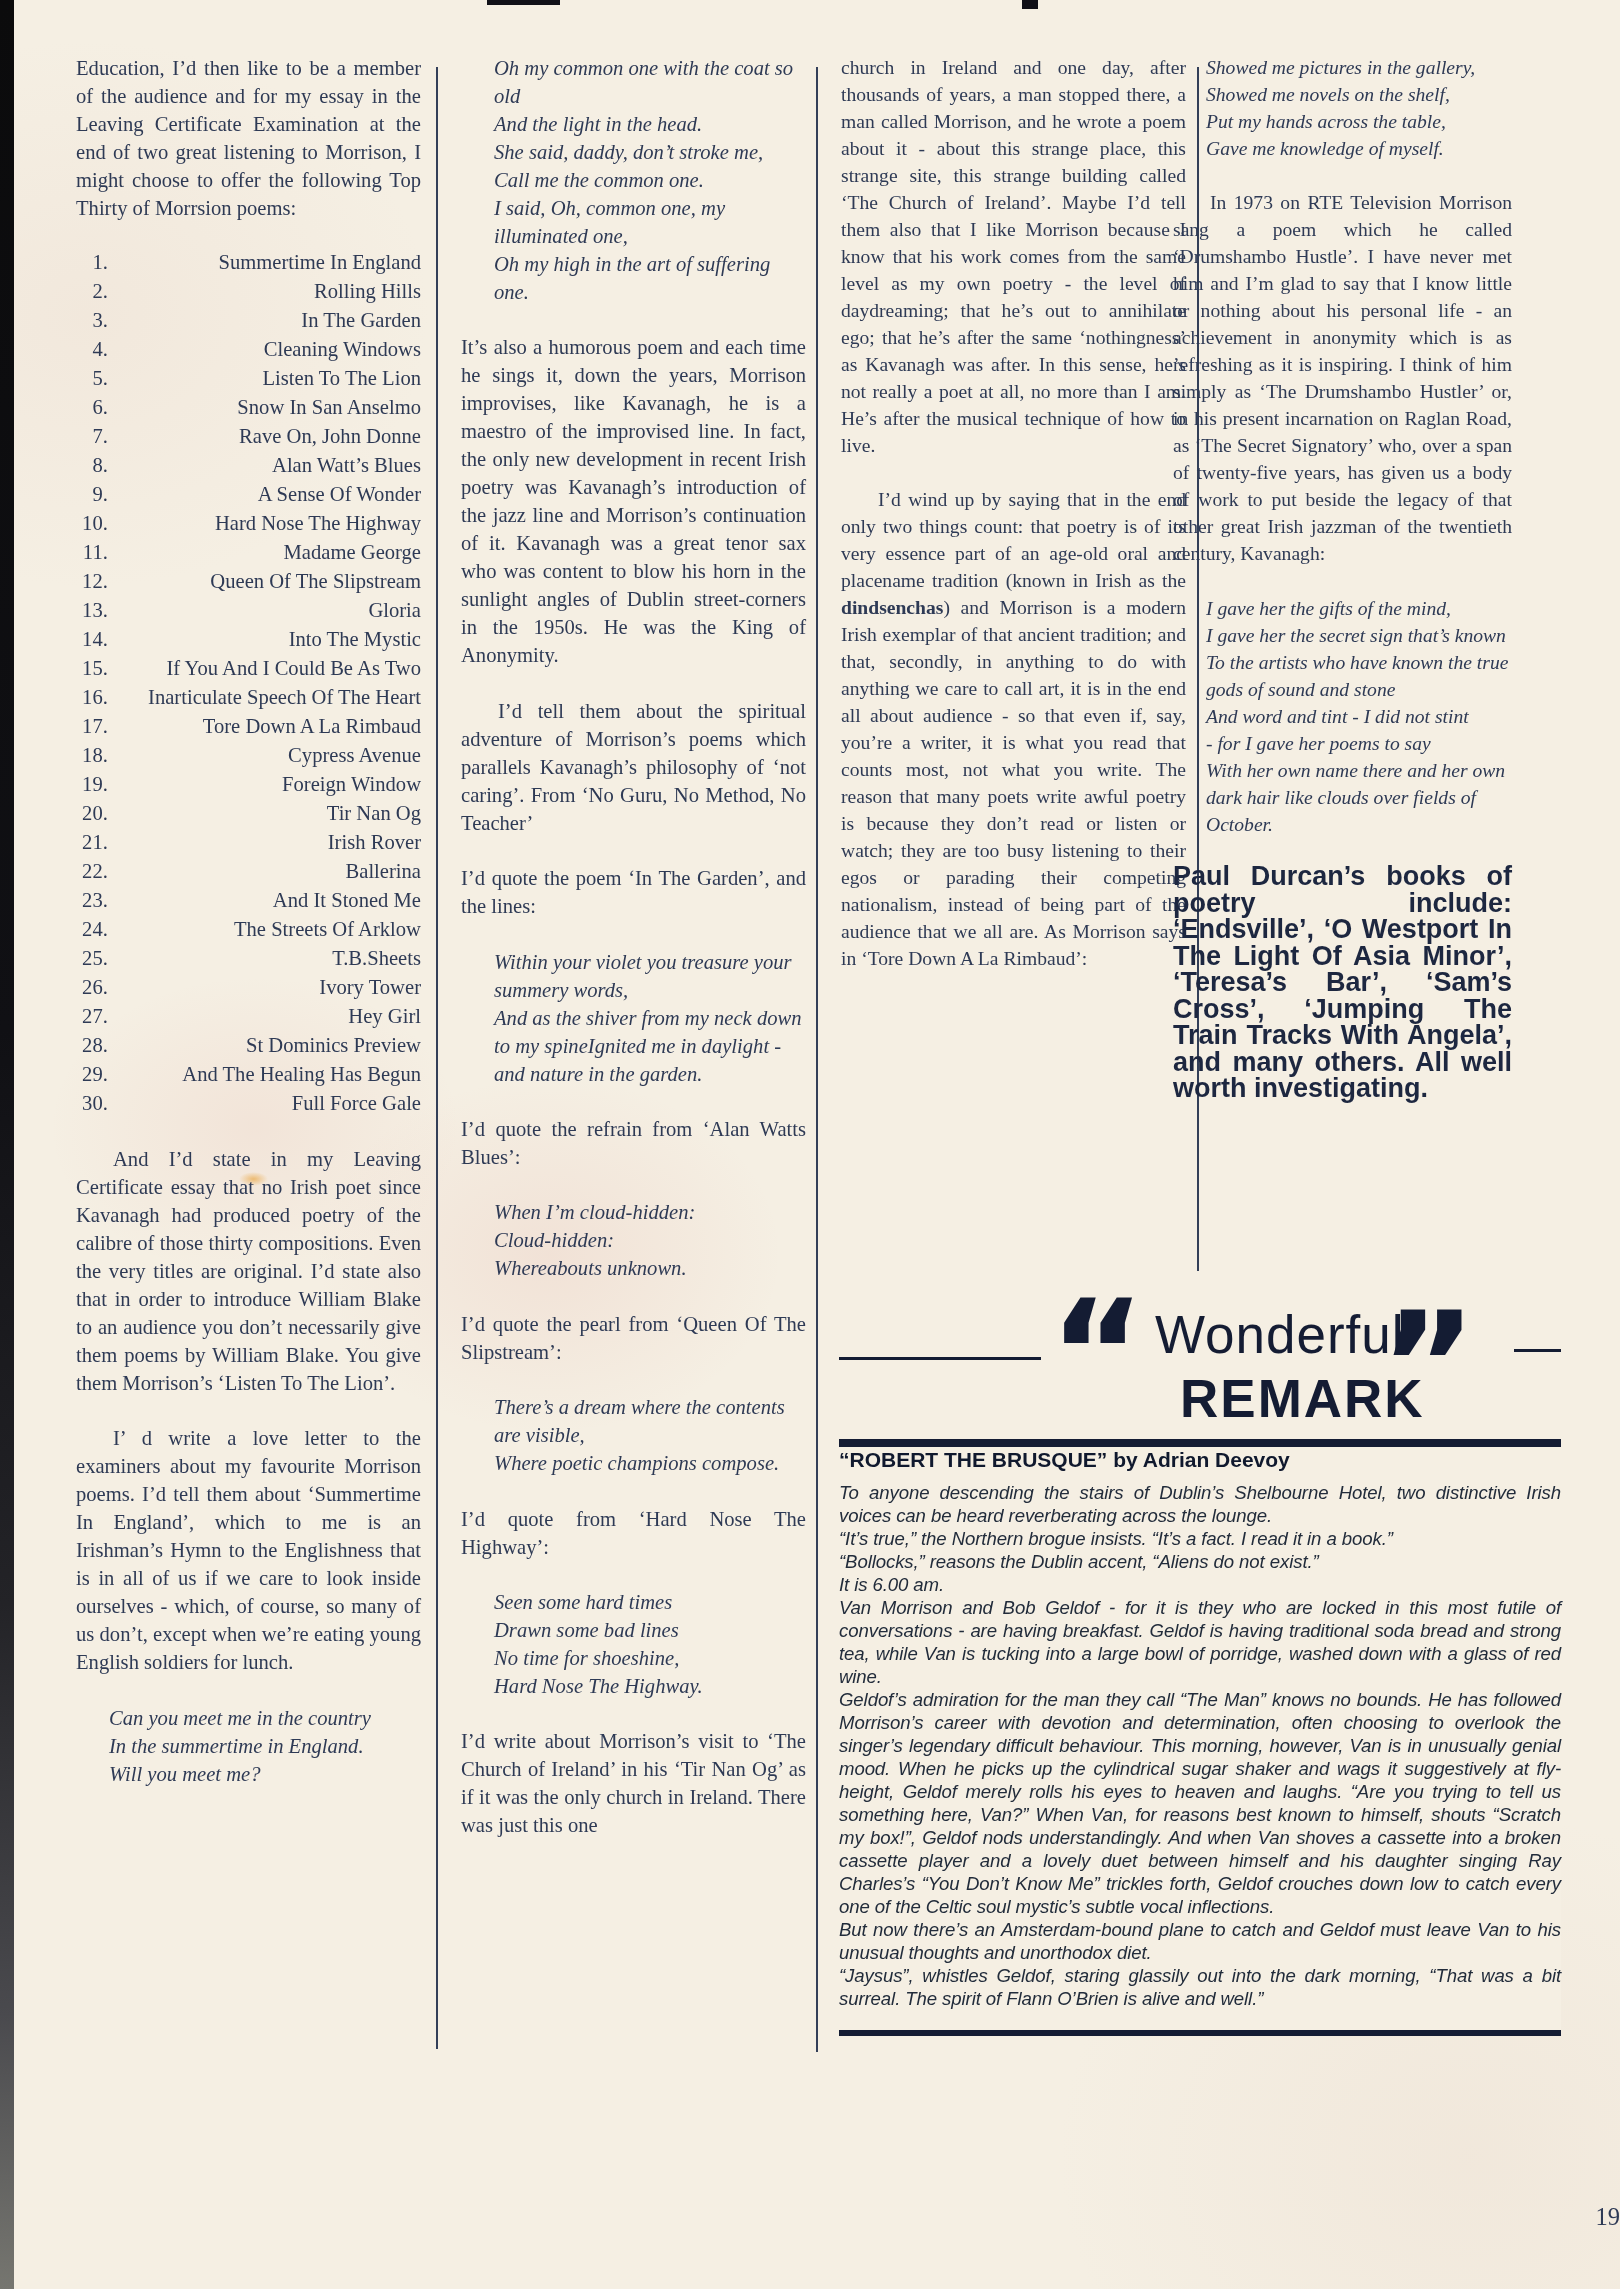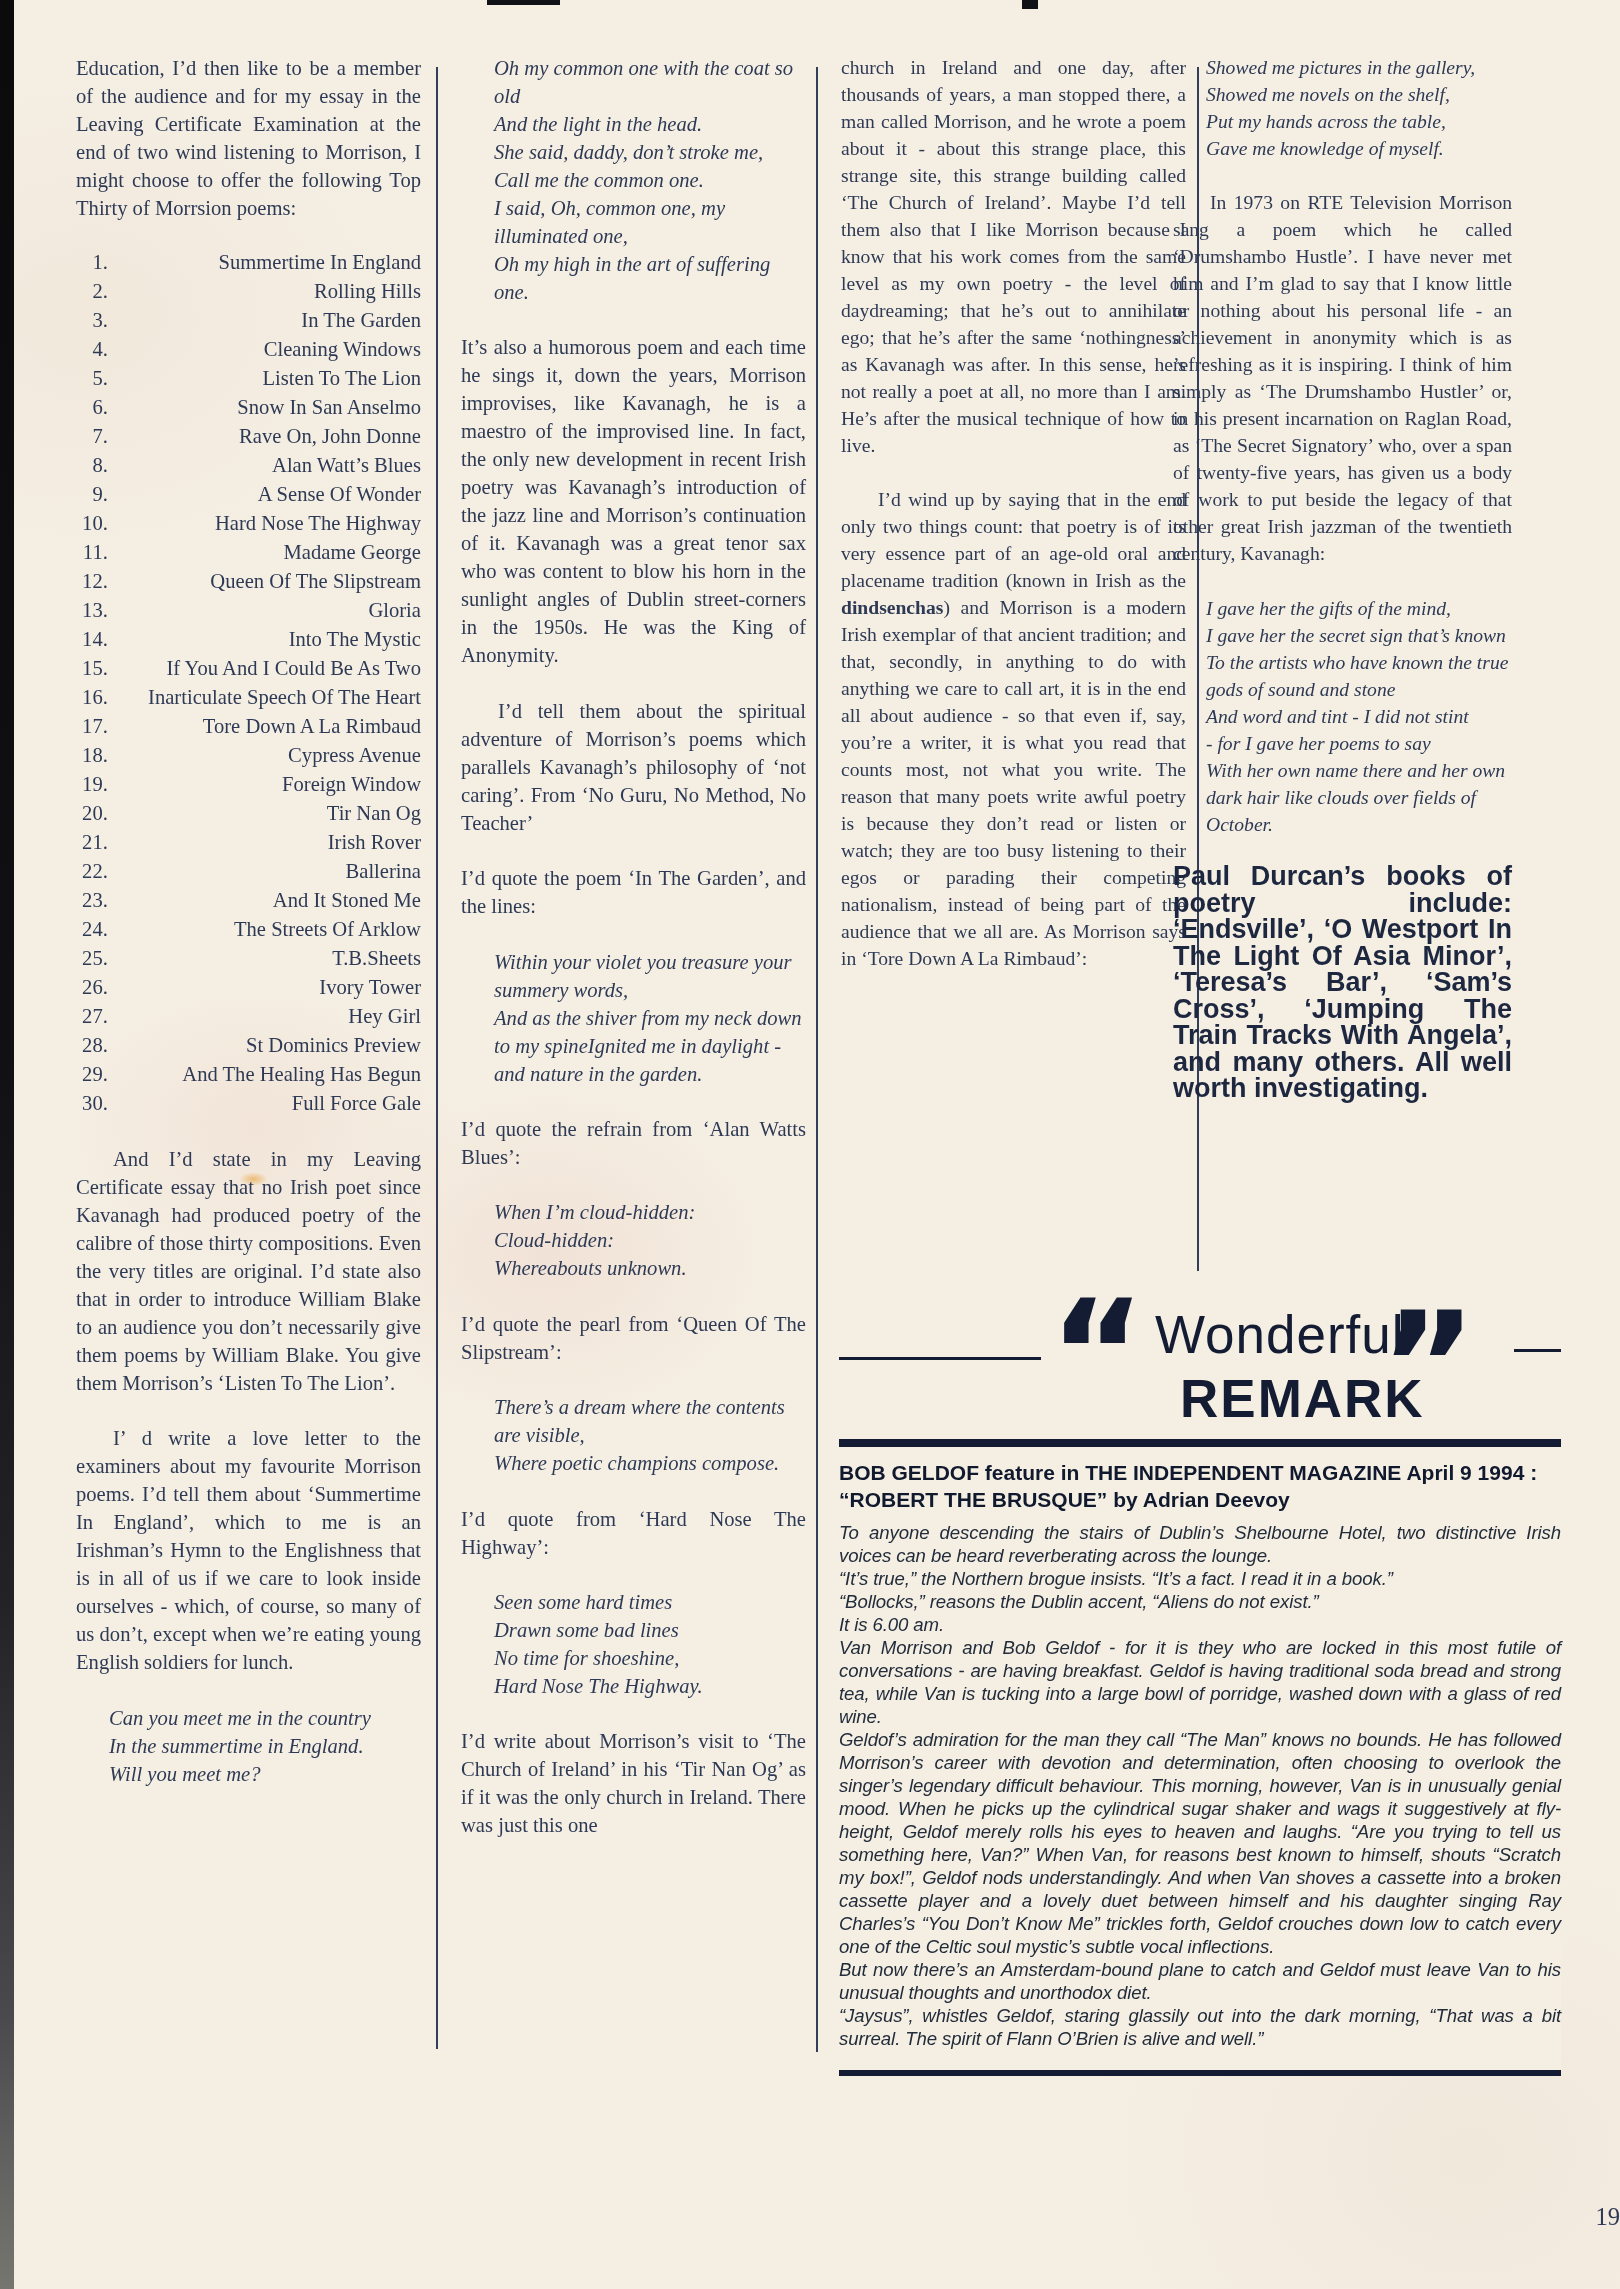--- a/index.html
+++ b/index.html
@@ -77,21 +77,21 @@
 <div class="scan-edge"></div>
 <div class="scan-mark m1"></div>
 <div class="scan-mark m2"></div>
 <div class="stain"></div>
 
 <div class="vline v1"></div>
 <div class="vline v2"></div>
 <div class="vline v3"></div>
 
 <section class="col col1">
-  <p class="p">Education, I’d then like to be a member of the audience and for my essay in the Leaving Certificate Examination at the end of two wind listening to Morrison, I might choose to offer the following Top Thirty of Morrsion poems:</p>
+  <p class="p">Education, I’d then like to be a member of the audience and for my essay in the Leaving Certificate Examination at the end of two great listening to Morrison, I might choose to offer the following Top Thirty of Morrsion poems:</p>
   <ol class="top-thirty">
       <li>Summertime In England</li>
       <li>Rolling Hills</li>
       <li>In The Garden</li>
       <li>Cleaning Windows</li>
       <li>Listen To The Lion</li>
       <li>Snow In San Anselmo</li>
       <li>Rave On, John Donne</li>
       <li>Alan Watt’s Blues</li>
       <li>A Sense Of Wonder</li>
@@ -190,21 +190,20 @@
 <section class="remark">
   <div class="remark-title">
     <div class="tline tl-left"></div>
     <span class="q-glyph q-open">“</span>
     <span class="w-light">Wonderful</span>
     <span class="q-glyph q-close">”</span>
     <div class="tline tl-right"></div>
     <span class="w-heavy">REMARK</span>
   </div>
   <div class="rule-thick"></div>
-  <div class="remark-h first">BOB GELDOF feature in THE INDEPENDENT MAGAZINE April 9 1994 :</div>
   <div class="remark-h">“ROBERT THE BRUSQUE” by Adrian Deevoy</div>
   <div class="remark-body">
       <div>To anyone descending the stairs of Dublin’s Shelbourne Hotel, two distinctive Irish voices can be heard reverberating across the lounge.</div>
       <div>“It’s true,” the Northern brogue insists. “It’s a fact. I read it in a book.”</div>
       <div>“Bollocks,” reasons the Dublin accent, “Aliens do not exist.”</div>
       <div>It is 6.00 am.</div>
       <div>Van Morrison and Bob Geldof - for it is they who are locked in this most futile of conversations - are having breakfast. Geldof is having traditional soda bread and strong tea, while Van is tucking into a large bowl of porridge, washed down with a glass of red wine.</div>
       <div>Geldof’s admiration for the man they call “The Man” knows no bounds. He has followed Morrison’s career with devotion and determination, often choosing to overlook the singer’s legendary difficult behaviour. This morning, however, Van is in unusually genial mood. When he picks up the cylindrical sugar shaker and wags it suggestively at fly-height, Geldof merely rolls his eyes to heaven and laughs. “Are you trying to tell us something here, Van?” When Van, for reasons best known to himself, shouts “Scratch my box!”, Geldof nods understandingly. And when Van shoves a cassette into a broken cassette player and a lovely duet between himself and his daughter singing Ray Charles’s “You Don’t Know Me” trickles forth, Geldof crouches down low to catch every one of the Celtic soul mystic’s subtle vocal inflections.</div>
       <div>But now there’s an Amsterdam-bound plane to catch and Geldof must leave Van to his unusual thoughts and unorthodox diet.</div>
       <div>“Jaysus”, whistles Geldof, staring glassily out into the dark morning, “That was a bit surreal. The spirit of Flann O’Brien is alive and well.”</div>

